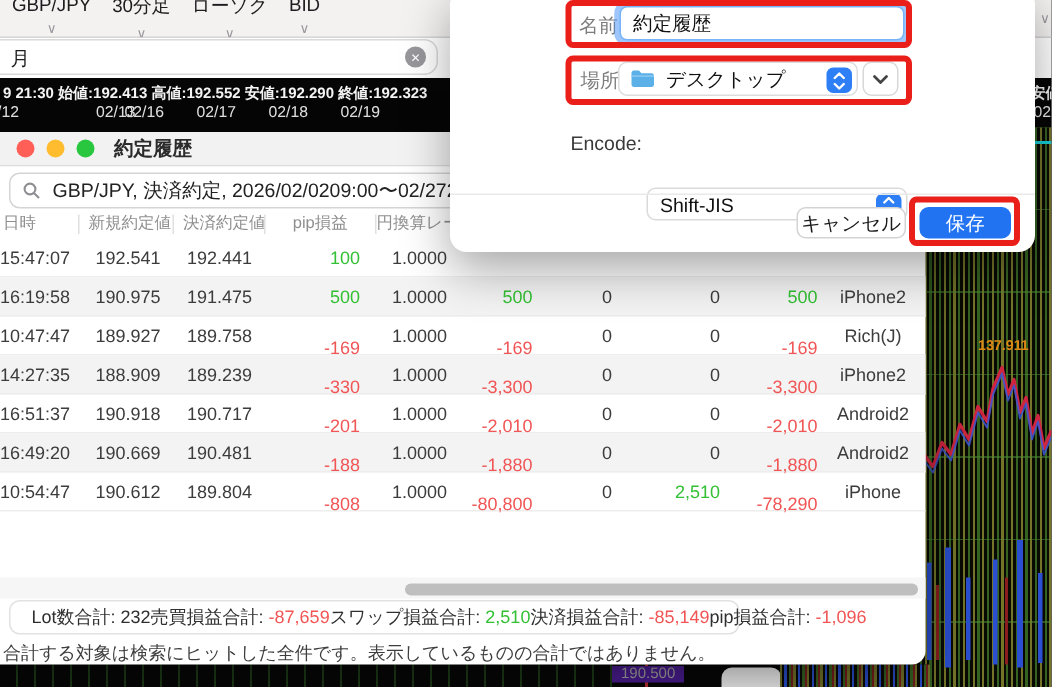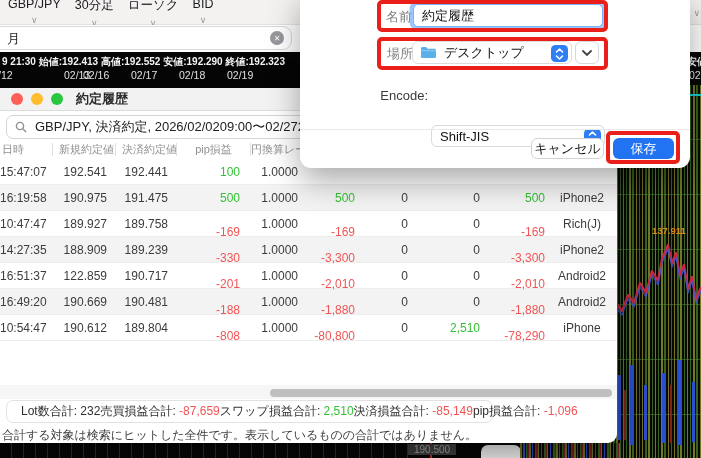--- a/index.html
+++ b/index.html
@@ -37,21 +37,21 @@
   .price-high{position:absolute;left:42px;top:140px;font-size:9.5px;font-weight:bold;color:#dd8a14;white-space:nowrap;}
   .zig{position:absolute;left:0;top:152px;}
   .bluebar{position:absolute;background:#2a4fd0;}
   .redbar{position:absolute;background:#8a1d1d;}
   .chart-bottom{position:absolute;left:0;top:391px;width:620px;height:15px;background:#070707;}
   .sparse{position:absolute;left:0;top:0;width:410px;height:15px;
     background:repeating-linear-gradient(90deg, transparent 0 11px, #1e3c18 11px 12px);}
   .dense{position:absolute;left:520px;top:0;width:100px;height:15px;
     background:repeating-linear-gradient(90deg, #75752a 0 1.5px, #090904 1.5px 3px, #2a4fd0 3px 4.5px, #0a0a05 4.5px 6px, #366322 6px 7.5px, #7a1d1d 7.5px 9px);}
   .red-tick{position:absolute;left:430px;top:0;width:2px;height:15px;background:#c03030;}
-  .price-low{position:absolute;left:408px;top:1px;font-size:10px;color:#a8a8a8;background:#404040;padding:0 6px;}
+  .price-low{position:absolute;left:408px;top:1px;font-size:10px;color:#a8a8a8;background:#4c1d95;padding:0 6px;}
   .white-tab{position:absolute;left:481px;top:2px;width:40px;height:13px;background:#f7f7f7;border-radius:7px 7px 0 0;}
   
   .hwin{position:absolute;left:-10px;top:88px;width:627px;height:355px;background:#fff;border-radius:9px;
     box-shadow:0 10px 34px rgba(0,0,0,.45);z-index:10;}
   .hwin-titlebar{position:absolute;left:0;top:0;width:627px;height:23px;background:#f2f2f2;
     border-bottom:1px solid #dcdcdc;border-radius:9px 9px 0 0;display:flex;align-items:center;box-sizing:border-box;}
   .lights{margin-left:21px;display:flex;gap:8px;}
   .light{width:12px;height:12px;border-radius:6px;}
   .light.r{background:#ff5f57;}.light.y{background:#febc2e;}.light.g{background:#28c73f;}
   .hwin-title{margin-left:13px;font-size:13px;font-weight:bold;color:#2b2b2b;}
@@ -268,21 +268,21 @@
         <div class="neg">-330</div>
         <div>1.0000</div>
         <div class="neg">-3,300</div>
         <div>0</div>
         <div>0</div>
         <div class="neg">-3,300</div>
         <div>iPhone2</div>
       </div>
       <div class="trow">
         <div>16:51:37</div>
-        <div>122.859</div>
+        <div>190.918</div>
         <div>190.717</div>
         <div class="neg">-201</div>
         <div>1.0000</div>
         <div class="neg">-2,010</div>
         <div>0</div>
         <div>0</div>
         <div class="neg">-2,010</div>
         <div>Android2</div>
       </div>
       <div class="trow alt">

